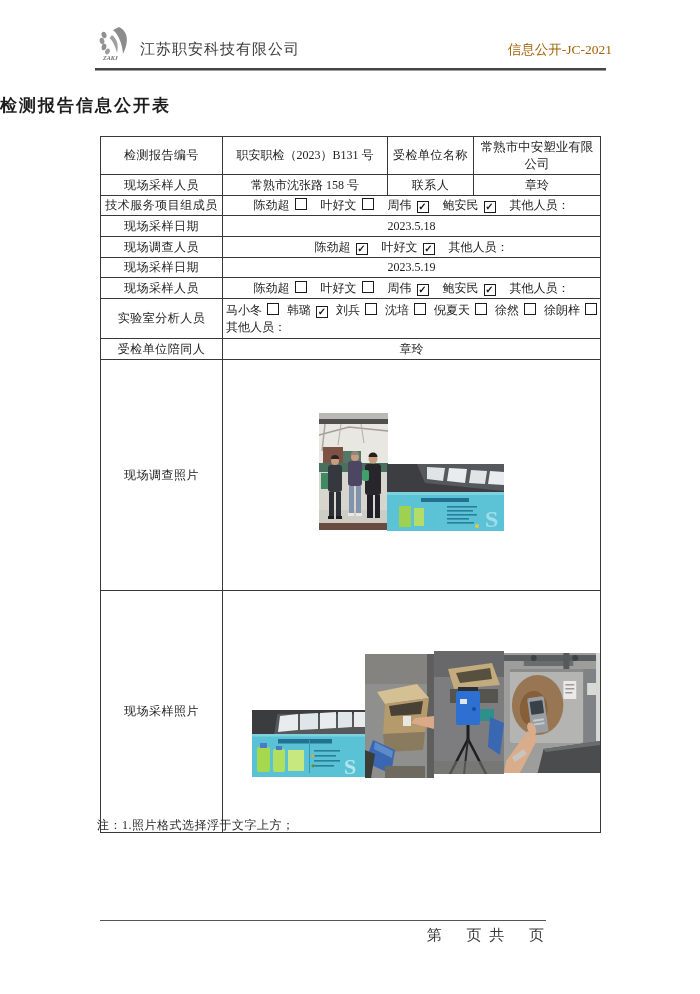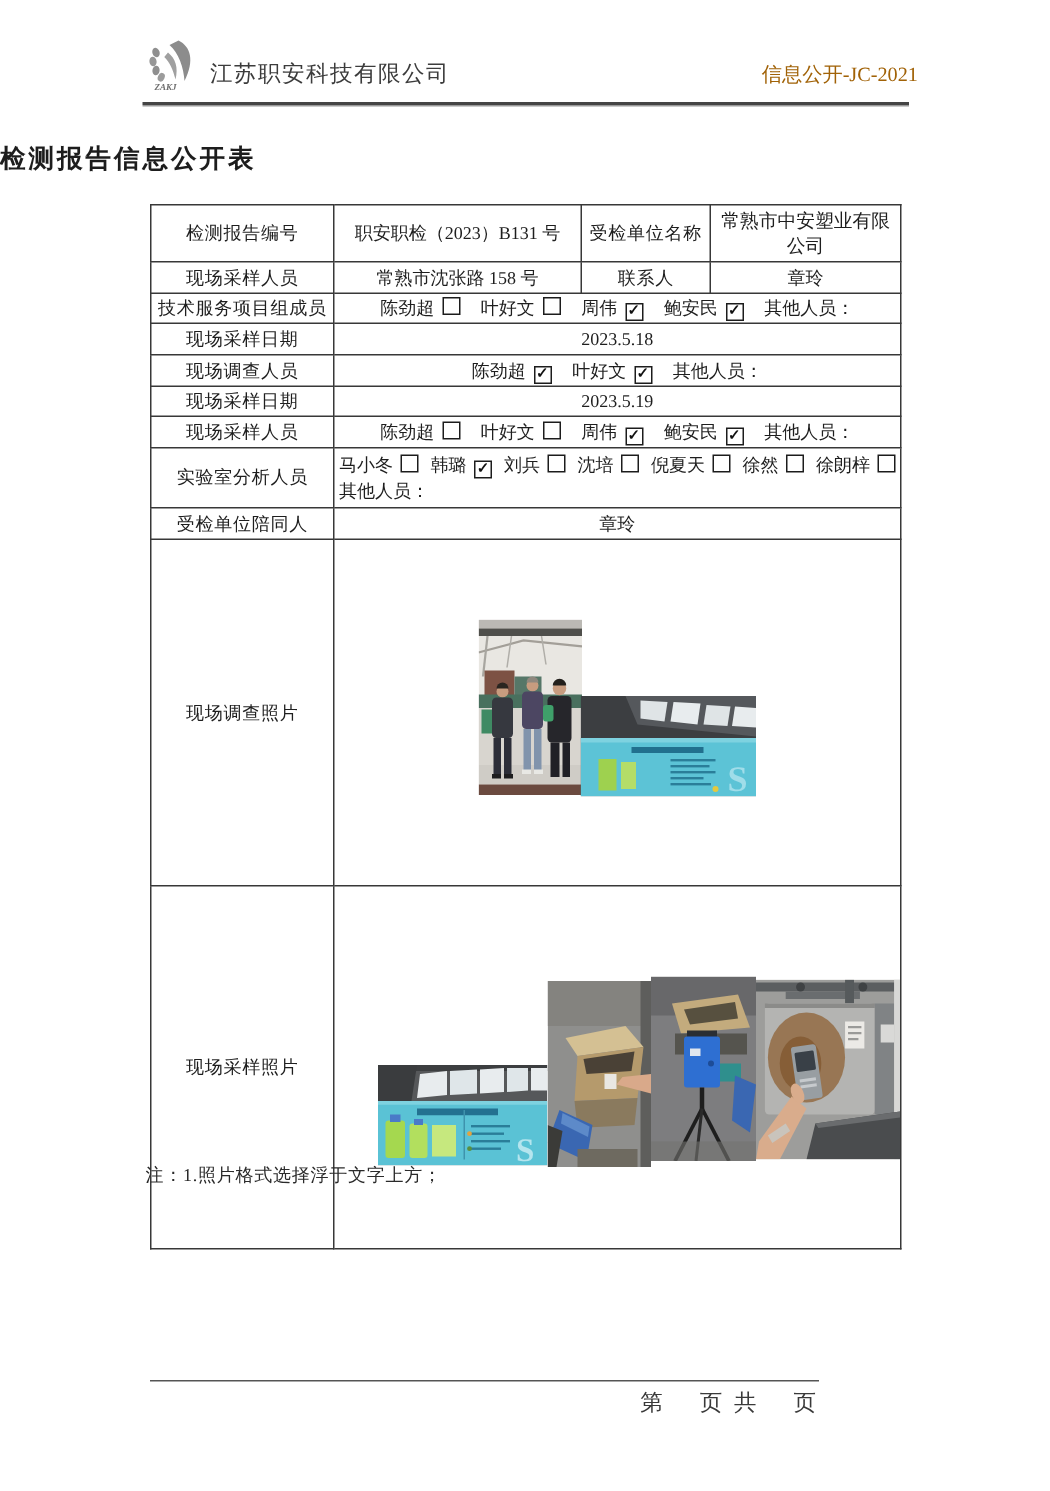--- a/index.html
+++ b/index.html
@@ -23,21 +23,21 @@
   td.photo-cell{position:relative;padding:0;}
   .cbox{display:inline-block;width:10px;height:10px;border:1.5px solid #1c1c1c;margin-left:5px;vertical-align:-1px;line-height:10px;font-size:10px;font-weight:bold;text-align:center;color:#111;}
   .member{margin-right:14px;}
   .tight .member{margin-right:8px;}
   .suffix{margin-right:0;}
   .suffix-line{text-align:left;}
   
   .ph{position:absolute;overflow:hidden;}
   .ph svg{display:block;width:100%;height:100%;}
   
-  .note{position:absolute;left:97px;top:775px;font-size:12px;color:#2a2a2a;letter-spacing:0.5px;font-family:Liberation Serif, serif;}
+  .note{position:absolute;left:97px;top:817px;font-size:12px;color:#2a2a2a;letter-spacing:0.5px;font-family:Liberation Serif, serif;}
   .footer-rule{position:absolute;left:100px;top:920px;width:446px;border-top:1.5px solid #555;}
   .footer-text{position:absolute;left:100px;top:926px;width:446px;text-align:right;font-size:15px;color:#3a3a3a;letter-spacing:2px;}
 </style>
 </head>
 <body>
 
 <div class="page">
 
   <div class="hdr-logo">
     <svg viewBox="0 0 40 36">

